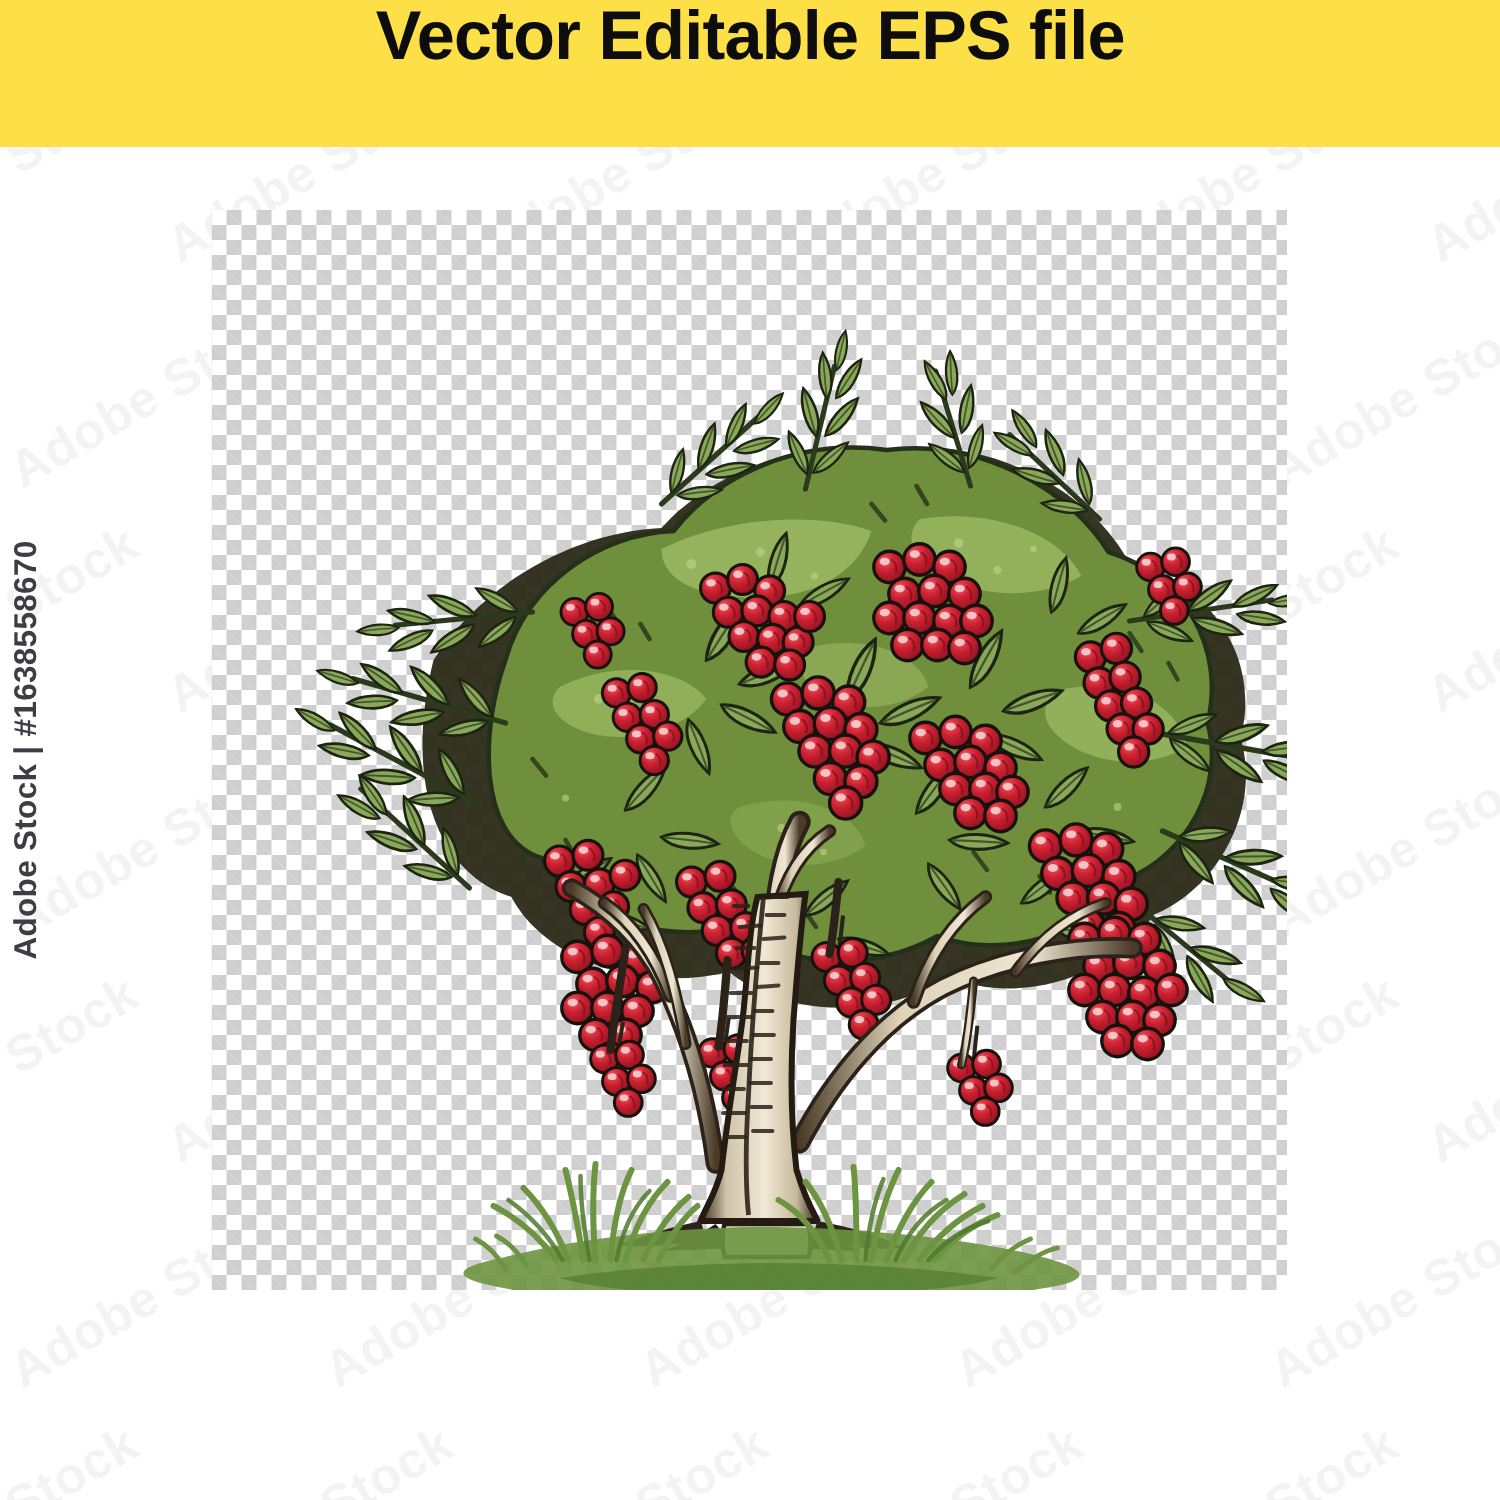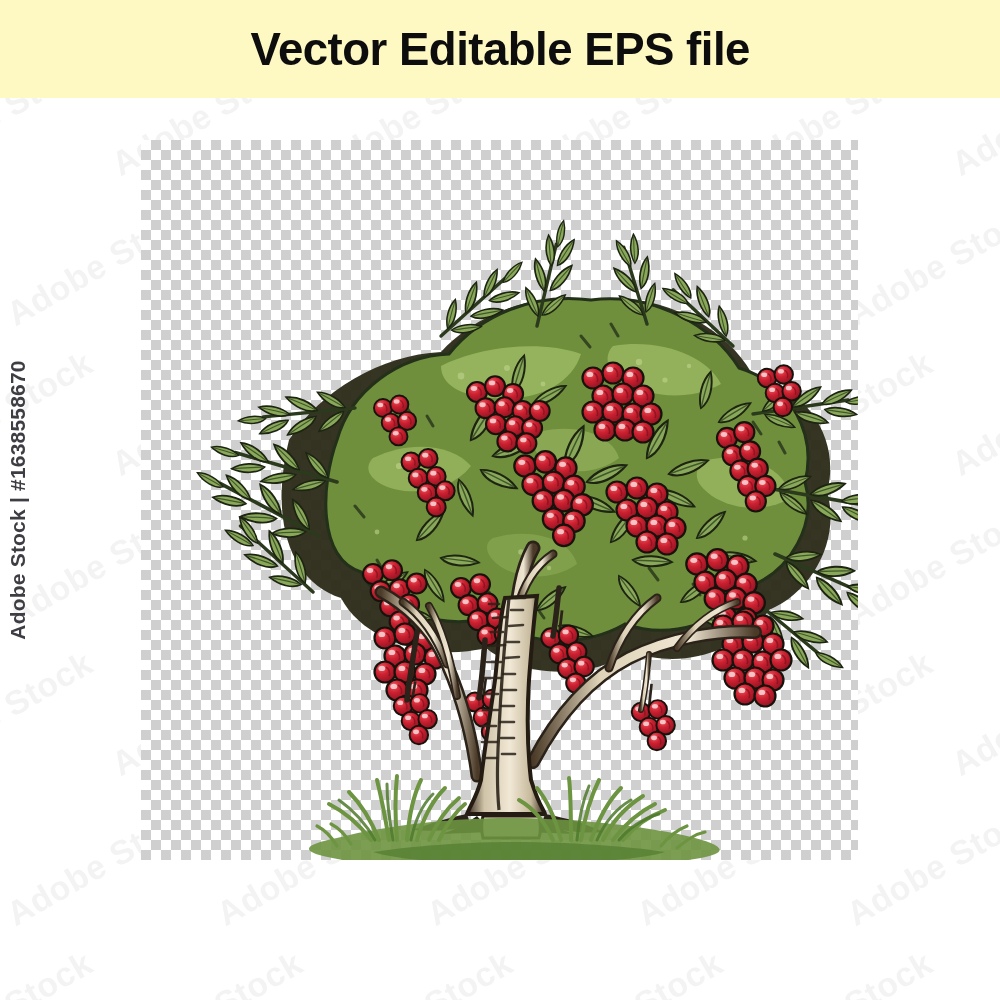--- a/index.html
+++ b/index.html
@@ -43,24 +43,23 @@
     letter-spacing: 0.5px;
   }
 
   
   #banner {
     position: absolute;
     left: 0;
     top: 0;
     width: 1000px;
     height: 98px;
-    background: #fef9c3;
+    background: #fde047;
     z-index: 5;
     display: flex;
-    align-items: center;
     justify-content: center;
   }
   #banner-title {
     font-family: "Liberation Sans", sans-serif;
     font-weight: 700;
     font-size: 46px;
     line-height: 1;
     color: #0d0d0d;
     letter-spacing: -0.5px;
     transform: scaleX(0.99);

